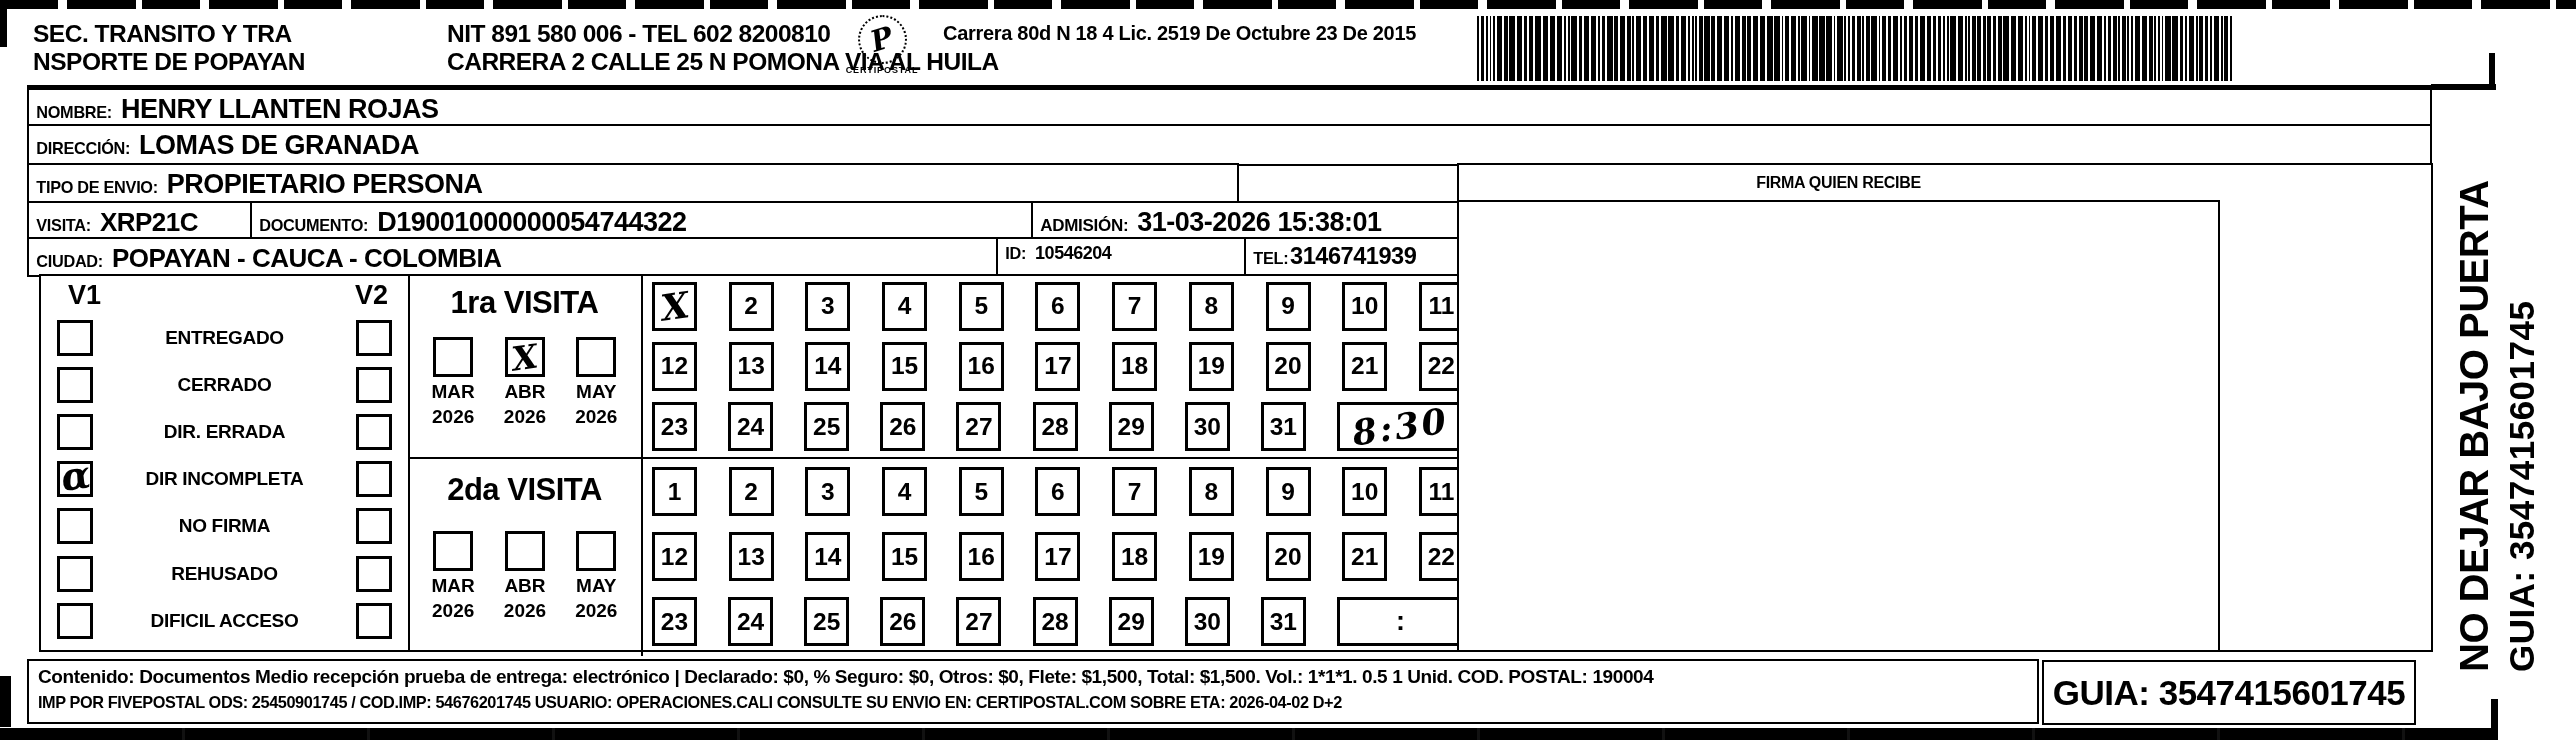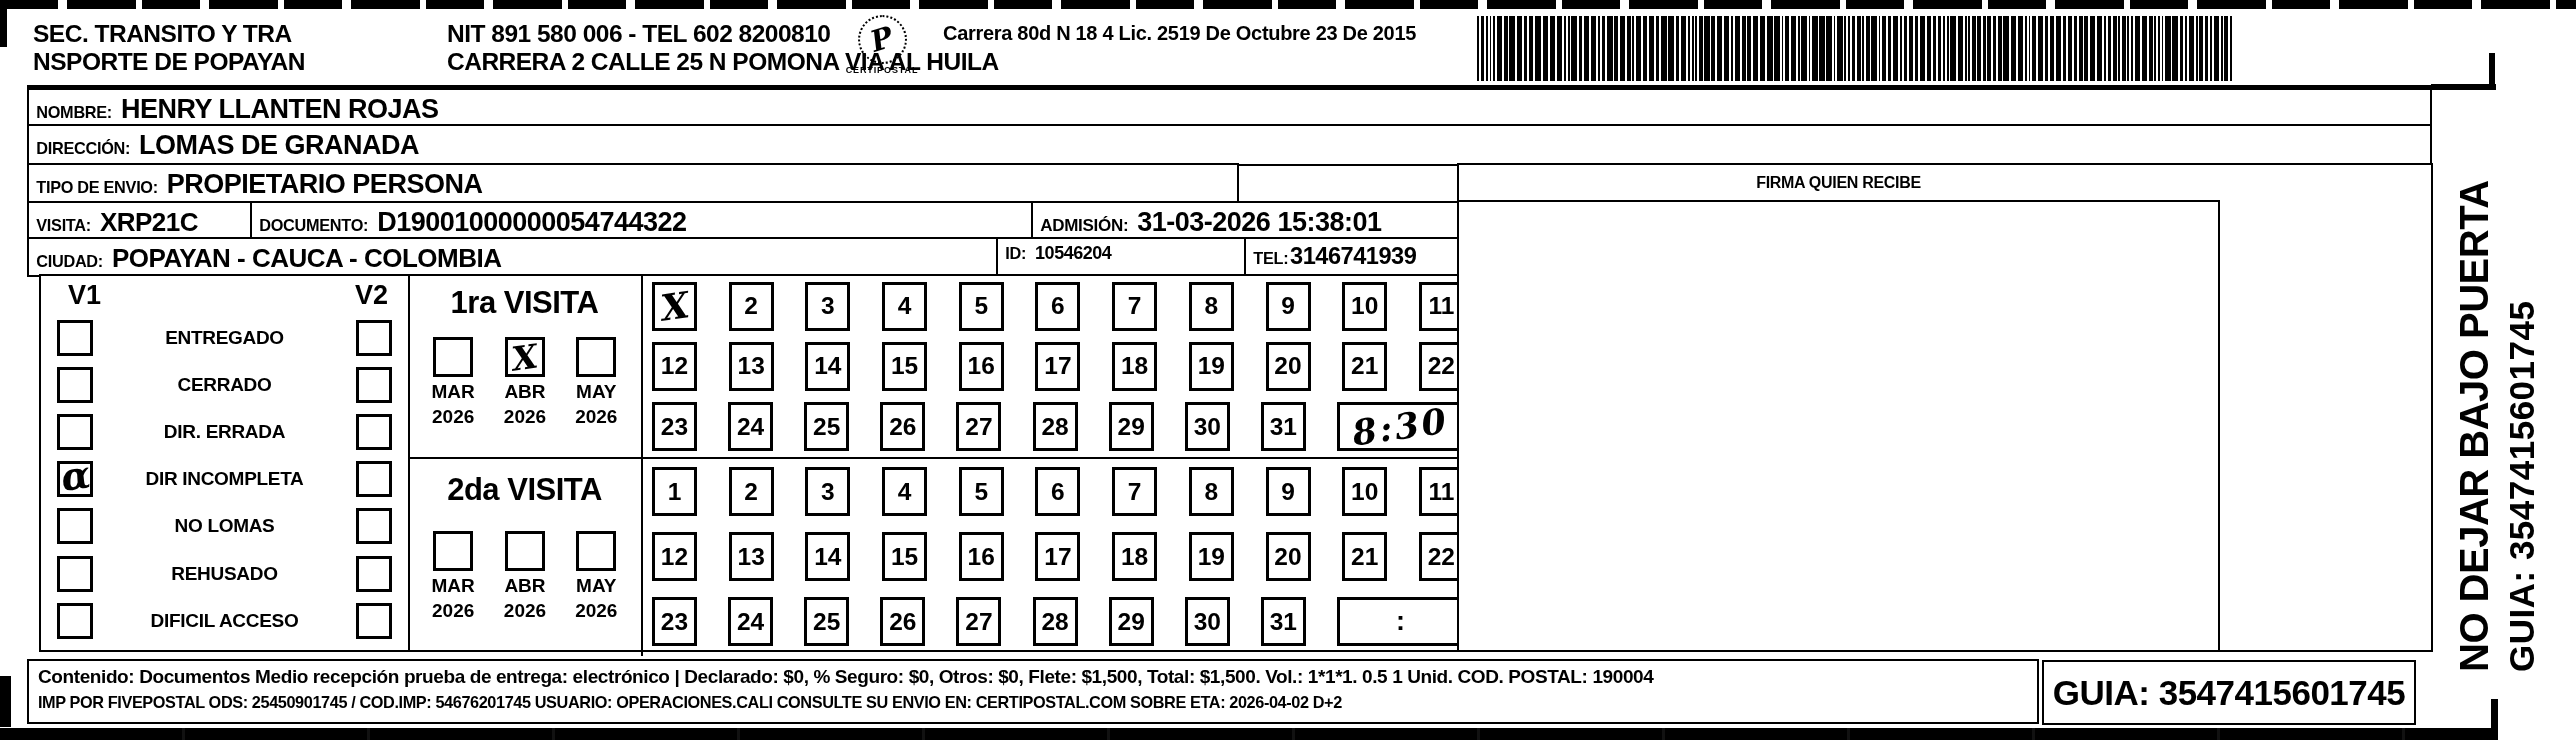--- a/index.html
+++ b/index.html
@@ -123,21 +123,21 @@
           </div>
           <div class="status-row">
             <div class="cb">
               <span class="hand" style="font-size: 38px; line-height: 1; margin-top: -7.3px;">α</span>
             </div>
             <span class="status-label">DIR INCOMPLETA</span>
             <div class="cb"></div>
           </div>
           <div class="status-row">
             <div class="cb"></div>
-            <span class="status-label">NO LOMAS</span>
+            <span class="status-label">NO FIRMA</span>
             <div class="cb"></div>
           </div>
           <div class="status-row">
             <div class="cb"></div>
             <span class="status-label">REHUSADO</span>
             <div class="cb"></div>
           </div>
           <div class="status-row">
             <div class="cb"></div>
             <span class="status-label">DIFICIL ACCESO</span>

